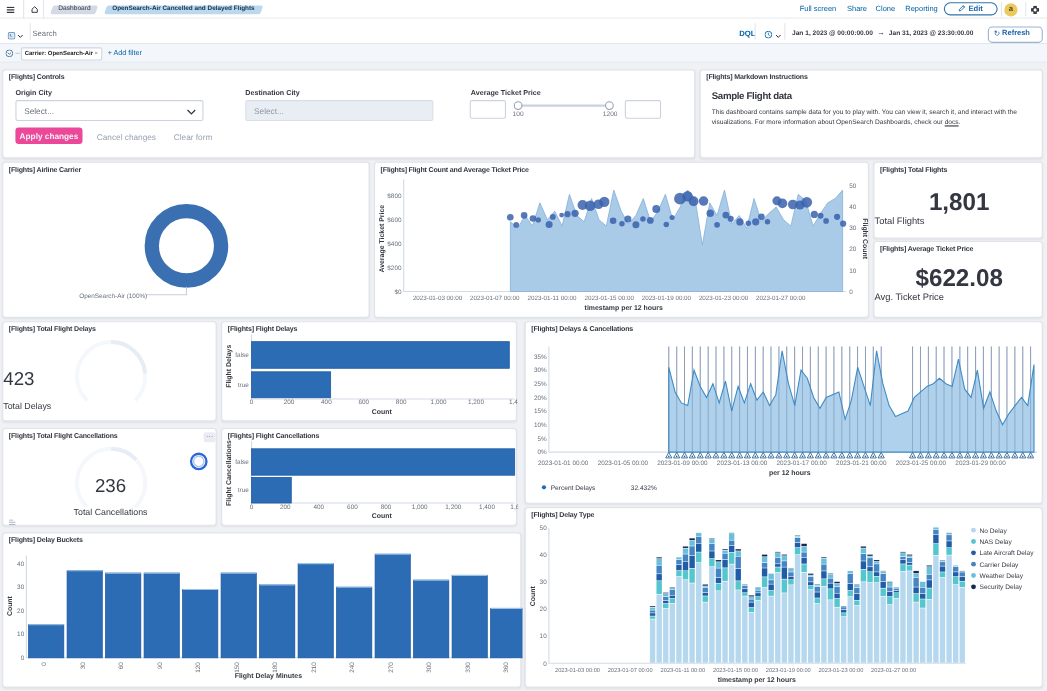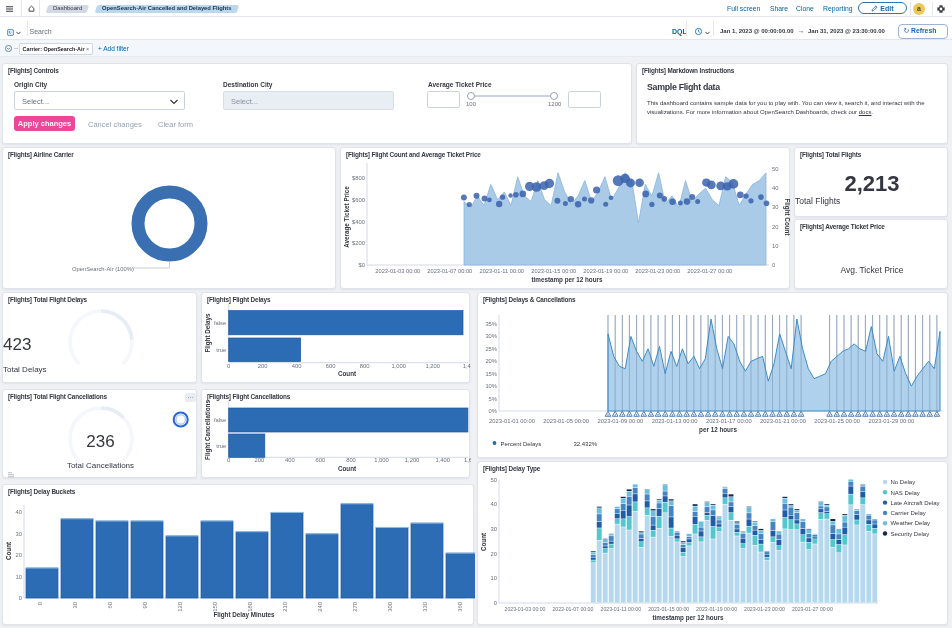--- a/index.html
+++ b/index.html
@@ -205,27 +205,28 @@
         <circle cx="399.3" cy="46.9" r="3.3" fill="#3a62ab" fill-opacity="0.85"></circle>
         <circle cx="405.0" cy="48.1" r="2.7" fill="#3a62ab" fill-opacity="0.85"></circle>
         <circle cx="410.0" cy="52.8" r="2.6" fill="#3a62ab" fill-opacity="0.85"></circle>
         <circle cx="420.0" cy="49.1" r="2.8" fill="#3a62ab" fill-opacity="0.85"></circle>
         <circle cx="425.5" cy="55.3" r="2.8" fill="#3a62ab" fill-opacity="0.85"></circle>
       </svg>
   </div>
 
   <div class="panel" style="left:794px;top:147px;width:154px;height:70px">
     <div class="ptitle">[Flights] Total Flights</div>
-    <div class="abs" style="left:0;top:24px;width:154px;text-align:center;font-size:22px;line-height:24px;font-weight:bold;color:#343741">2,213</div>
+    <div class="abs" style="left:0;top:24px;width:154px;text-align:center;font-size:22px;line-height:24px;font-weight:bold;color:#343741">1,801</div>
     <div class="abs" style="left:0;top:47.5px;width:154px;font-size:8.5px;color:#343741">Total Flights</div>
   </div>
 
   <div class="panel" style="left:794px;top:219px;width:154px;height:70px">
     <div class="ptitle">[Flights] Average Ticket Price</div>
-    <div class="abs" style="left:0;top:45px;width:154px;text-align:center;font-size:8.5px;color:#343741">Avg. Ticket Price</div>
+    <div class="abs" style="left:0;top:21px;width:154px;text-align:center;font-size:22px;line-height:24px;font-weight:bold;color:#343741">$622.08</div>
+    <div class="abs" style="left:0;top:45px;width:154px;text-align:left;font-size:8.5px;color:#343741">Avg. Ticket Price</div>
   </div>
 
   <div class="panel" style="left:2px;top:292px;width:195px;height:91px">
     <div class="ptitle">[Flights] Total Flight Delays</div>
     <svg class="abs" style="left:0;top:0" width="195" height="91">
         <path d="M76.1 70.9 A31 31 0 1 1 119.9 70.9" fill="none" stroke="#f4f7fb" stroke-width="3.6"></path>
         <path d="M98 18 A31 31 0 0 1 128.9 46.3" fill="none" stroke="#e7edf5" stroke-width="3.6"></path>
       </svg>
     <div class="abs" style="left:0;top:42px;width:195px;text-align:left;font-size:17px;line-height:19px;color:#343741">423</div>
     <div class="abs" style="left:0;top:72px;width:195px;font-size:8px;color:#343741">Total Delays</div>

